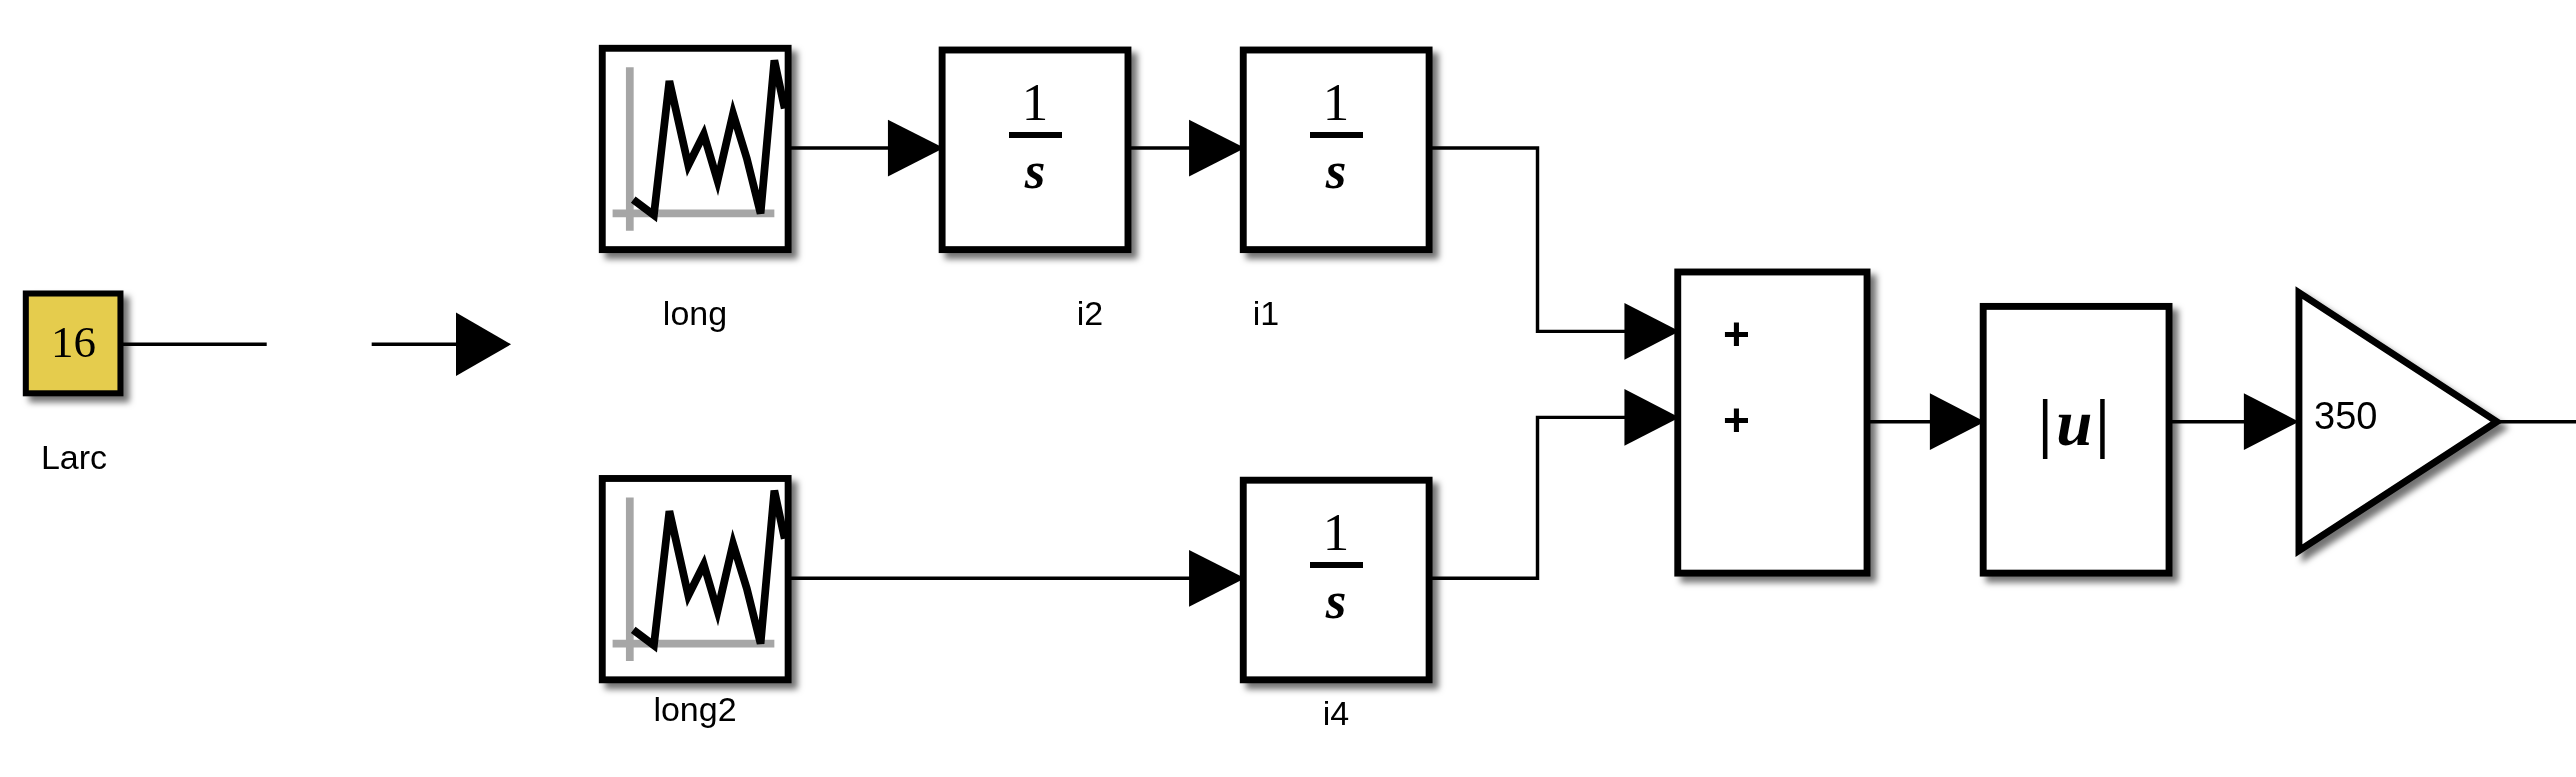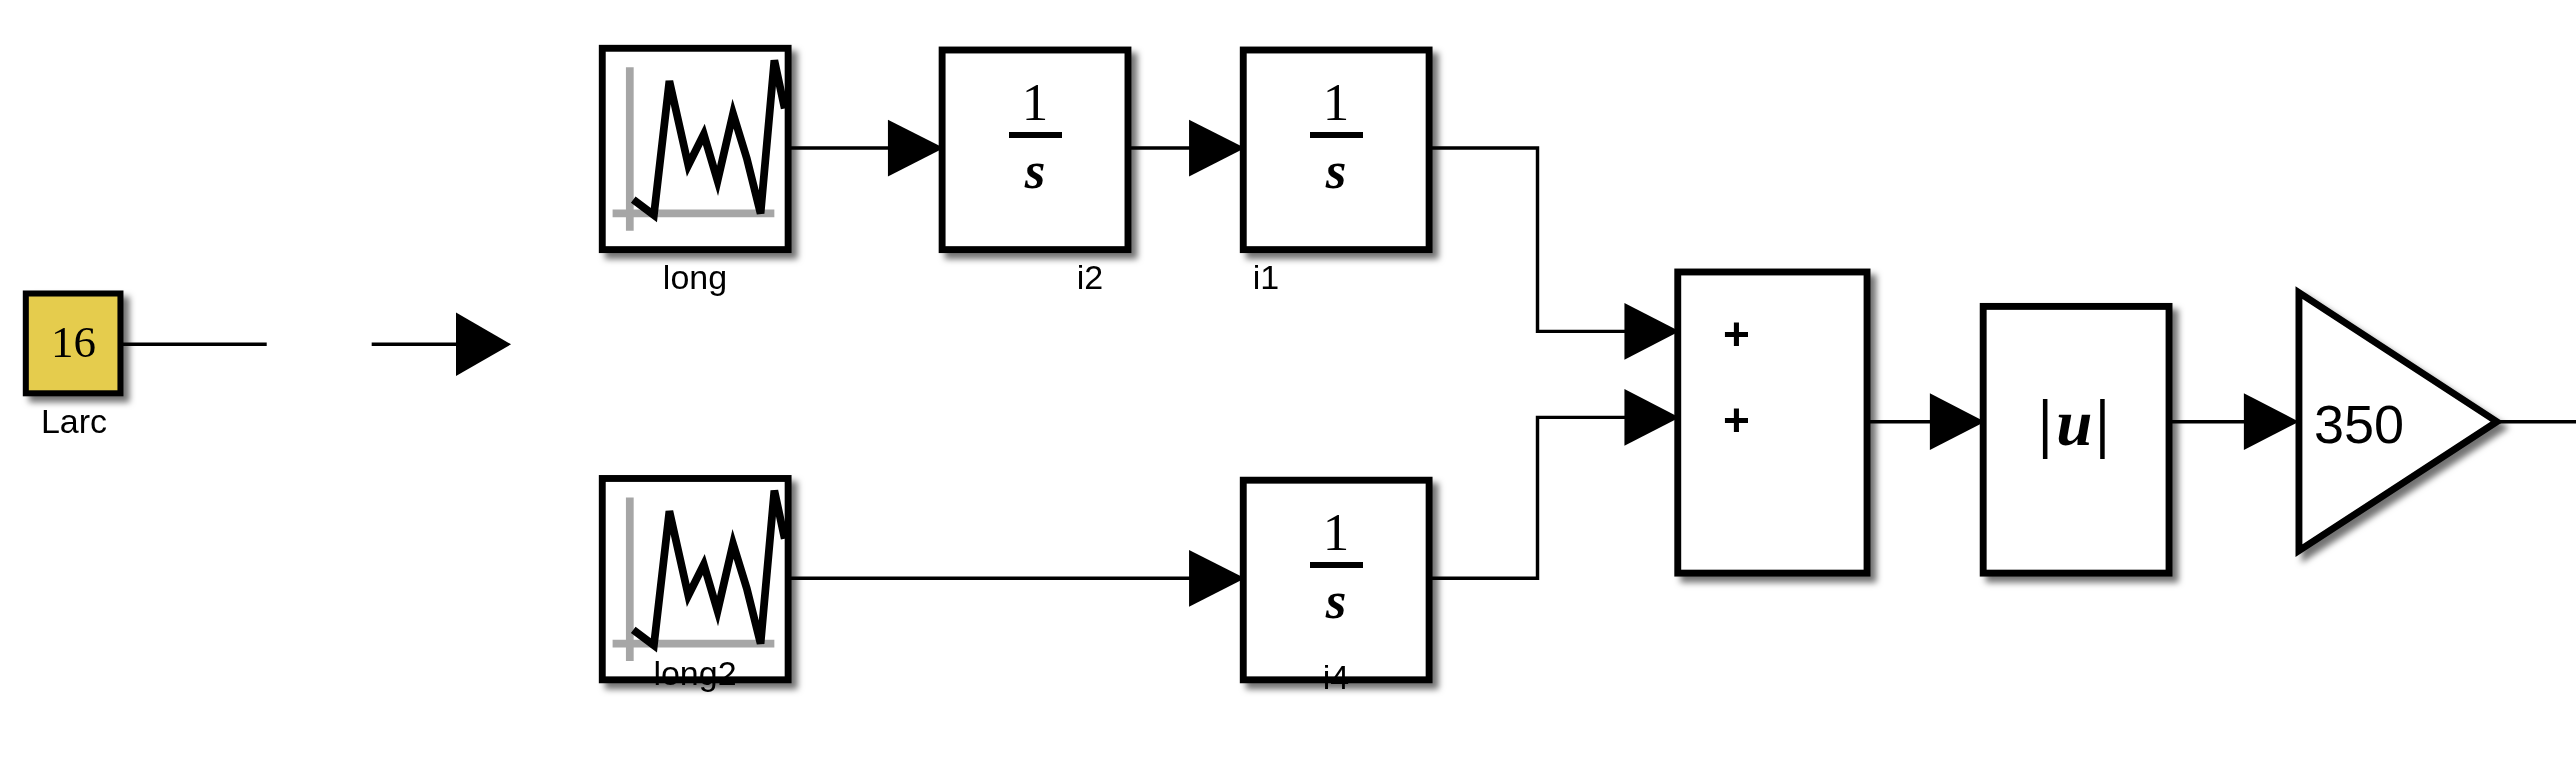--- a/index.html
+++ b/index.html
@@ -23,20 +23,21 @@
     height: 778px;
   }
   .blk-label {
     position: absolute;
     font-family: "Liberation Sans", sans-serif;
     font-size: 34px;
     color: #000000;
     text-align: center;
     white-space: nowrap;
     line-height: 1;
+    margin-top: 36px;
   }
   .frac {
     position: absolute;
     font-family: "Liberation Serif", serif;
     color: #000000;
     text-align: center;
     line-height: 1;
     user-select: none;
   }
   .frac .num {
@@ -72,21 +73,21 @@
     position: absolute;
     font-family: Liberation Serif, serif;
     font-size: 45px;
     color: #000;
     line-height: 1;
     white-space: nowrap;
   }
   .gain-txt {
     position: absolute;
     font-family: "Liberation Sans", sans-serif;
-    font-size: 54px;
+    font-size: 38px;
     color: #000;
     line-height: 1;
     white-space: nowrap;
   }
   .plus-txt {
     position: absolute;
     font-family: "Liberation Sans", sans-serif;
     font-size: 46px;
     font-weight: bold;
     color: #000;

